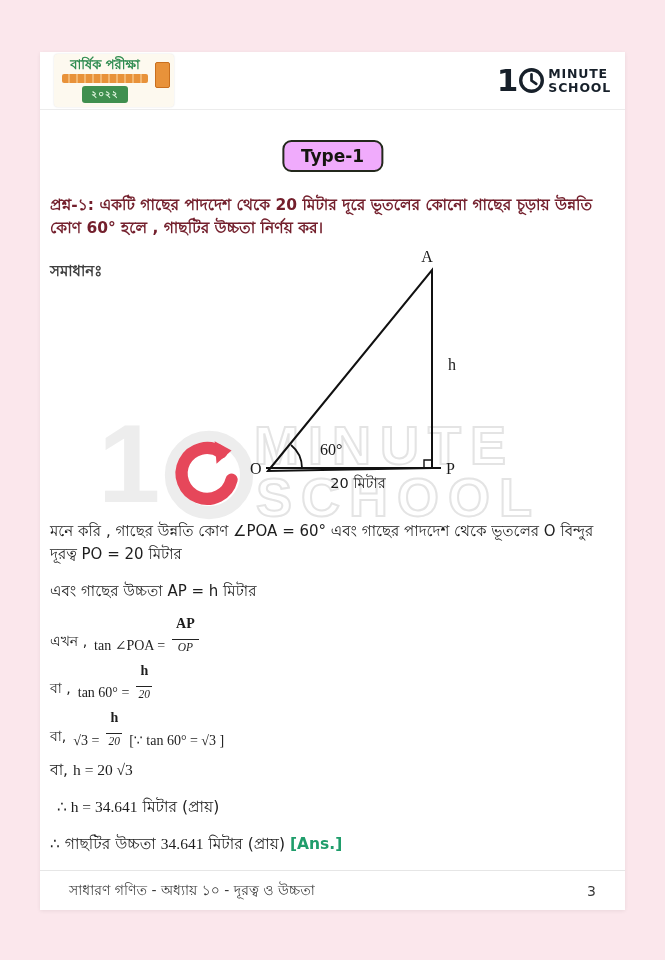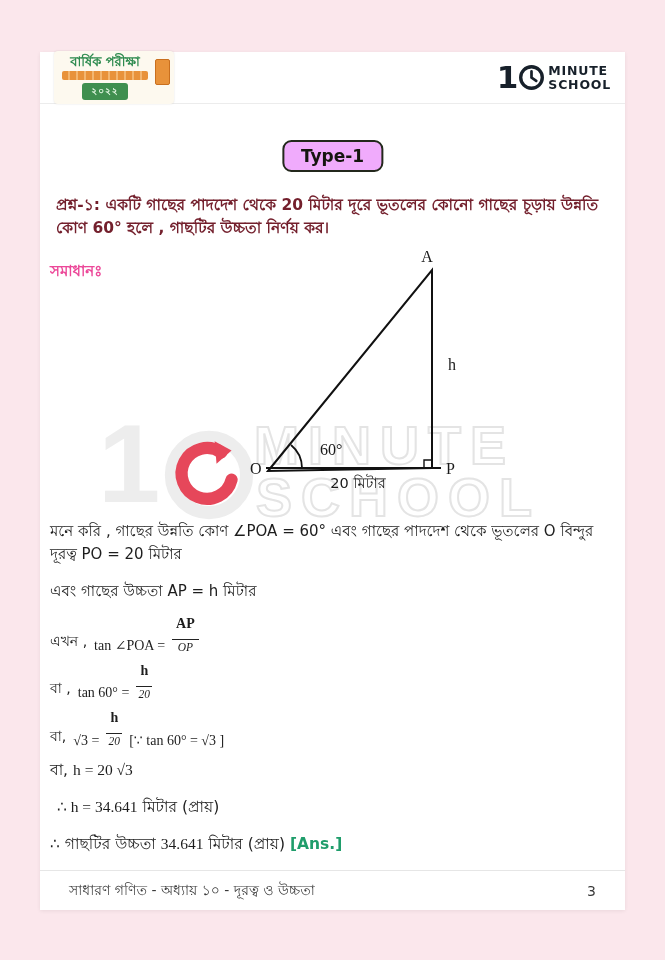--- a/index.html
+++ b/index.html
@@ -10,21 +10,21 @@
     position:relative;
     overflow:hidden;
   }
   .card {
     position:absolute; left:40px; top:52px; width:585px; height:858px;
     background:#ffffff;
     box-shadow:0 1px 4px rgba(0,0,0,0.07);
   }
   
   .card-header {
-    position:absolute; top:0; left:0; right:0; height:52px;
+    position:absolute; top:0; left:0; right:0; height:58px;
     display:flex; justify-content:space-between; align-items:center;
     padding:0 14px; border-bottom:1px solid #ececec; background:#fff;
   }
   .exam-badge {
     position:relative; display:flex; flex-direction:column; align-items:center;
     background:#fdf9ef; padding:4px 26px 4px 8px; border-radius:4px;
     box-shadow:0 0 2px rgba(0,0,0,0.12);
   }
   .exam-badge-title { color:#2e8b4f; font-weight:bold; font-size:13px; line-height:1.1; white-space:nowrap; }
   .exam-badge-strip {
@@ -45,26 +45,26 @@
   .brand-words { display:flex; flex-direction:column; margin-left:2px; }
   .brand-word { font-size:12.5px; font-weight:bold; letter-spacing:0.8px; line-height:1.05; }
   
   .type-badge {
     position:absolute; top:88px; left:50%; transform:translateX(-50%);
     background:#f0abfc; border:2.5px solid #23281c; border-radius:9px;
     padding:4px 17px; font-size:17px; font-weight:bold; color:#15150f; z-index:3;
   }
   
   .problem {
-    position:absolute; top:142px; left:16px; width:566px;
+    position:absolute; top:142px; left:10px; width:566px;
     color:#731f2c; font-weight:600; font-size:15.5px; line-height:1.5; z-index:2;
   }
   .solution-label {
     position:absolute; top:207px; left:10px;
-    color:#ec4899; font-weight:bold; font-size:15px; z-index:2;
+    color:#404040; font-weight:bold; font-size:15px; z-index:2;
   }
   
   .watermark { position:absolute; left:0; top:352px; width:585px; height:180px; z-index:0; }
   .wm-one {
     position:absolute; left:58px; top:4px; font-size:112px; line-height:1;
     font-weight:bold; color:#ededed; font-family:"Liberation Sans",sans-serif;
   }
   .wm-clock { position:absolute; left:122px; top:24px; width:94px; height:94px; }
   .wm-word {
     position:absolute; font-size:54px; font-weight:bold; letter-spacing:9px;

